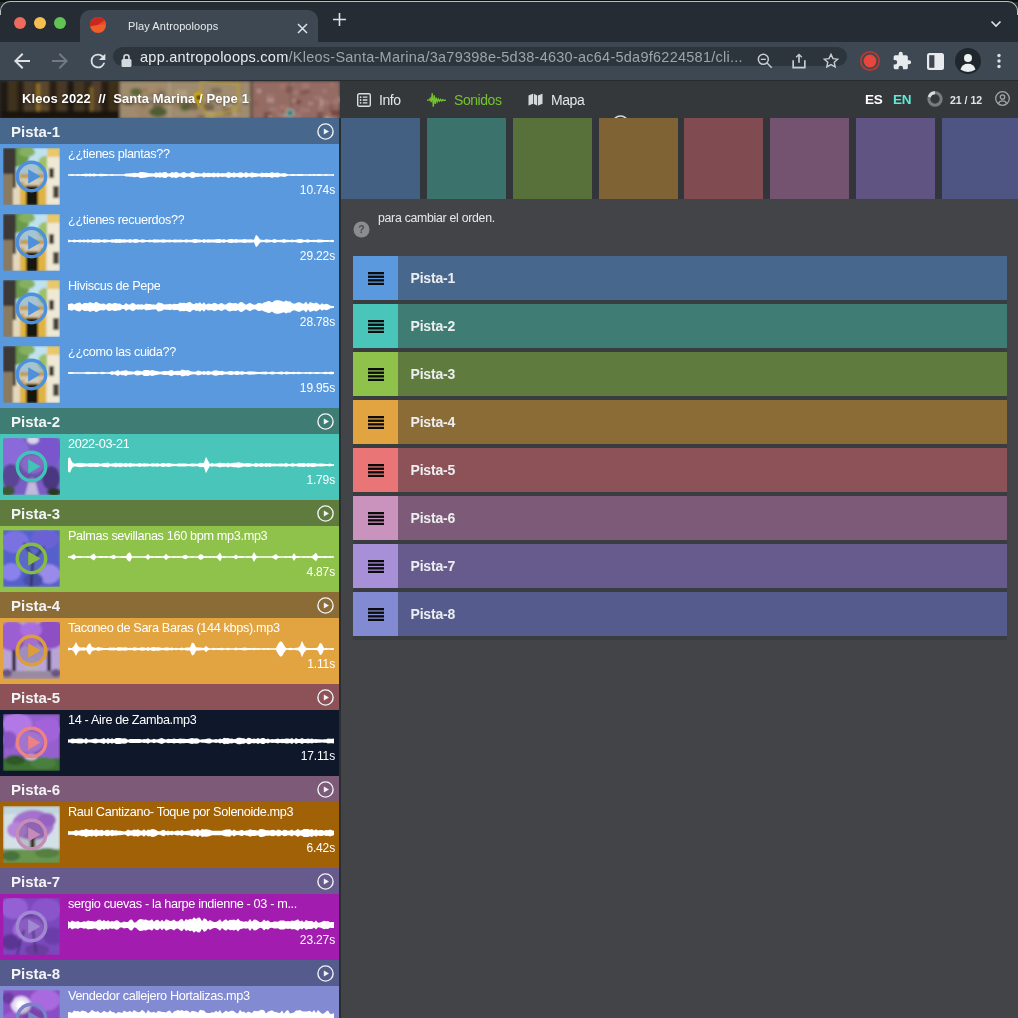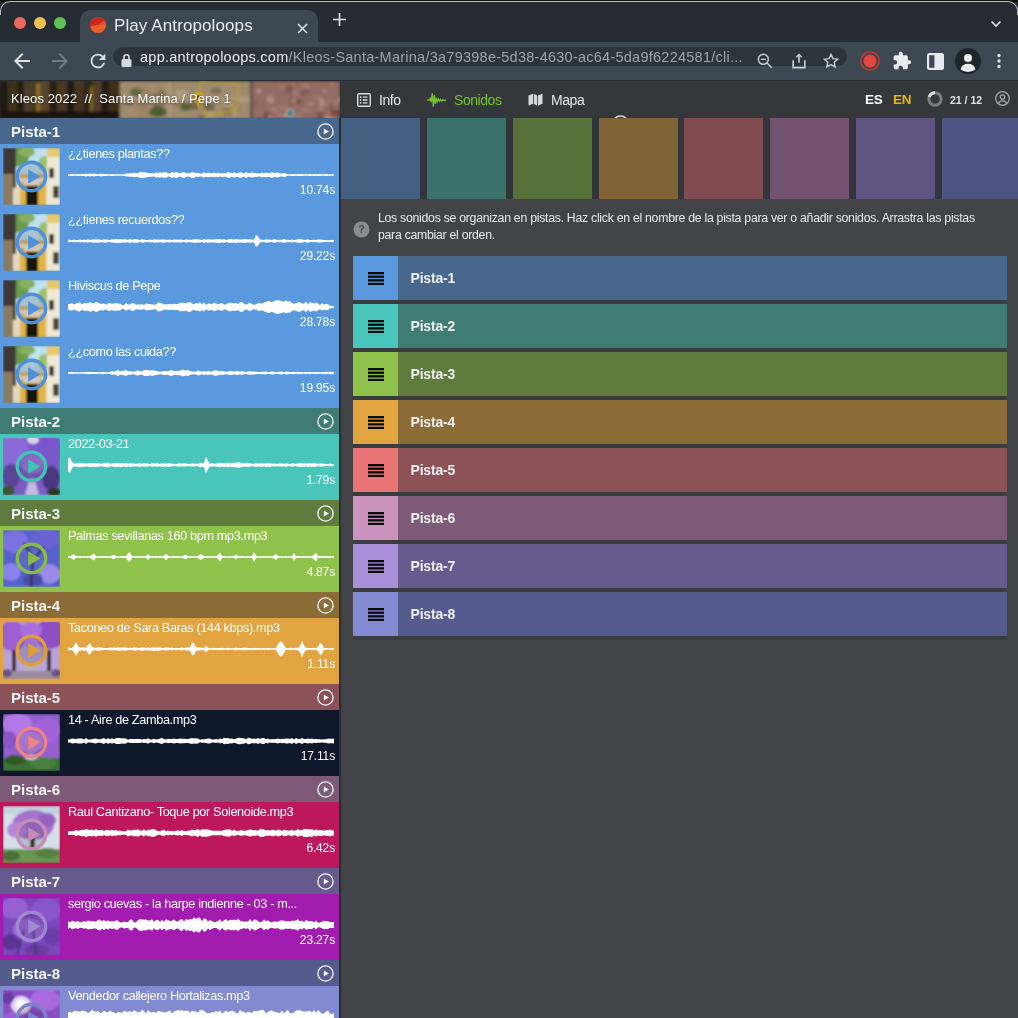--- a/index.html
+++ b/index.html
@@ -4,33 +4,33 @@
 * { margin:0; padding:0; box-sizing:border-box; }
 html,body { width:1018px; height:1018px; overflow:hidden; background:#424447;
   font-family:"Liberation Sans", sans-serif; -webkit-font-smoothing:antialiased; }
 .abs { position:absolute; }
 
 #tabbar { position:absolute; left:0; top:0; width:1018px; height:42px; background:#262c33; }
 .tl { position:absolute; top:17px; width:12px; height:12px; border-radius:50%; }
 #tab { position:absolute; left:80px; top:10px; width:238px; height:32px; background:#3d4852;
   border-radius:10px 10px 0 0; display:flex; align-items:center; }
 #tab .fav { margin-left:10px; margin-top:2px; }
-#tab .title { margin-left:8px; color:#e8ebed; font-size:17px; letter-spacing:0.1px; }
+#tab .title { margin-left:22px; color:#e8ebed; font-size:11px; letter-spacing:0.1px; }
 #tab .x { position:absolute; right:10px; top:10px; }
 #toolbar { position:absolute; left:0; top:42px; width:1018px; height:38px; background:#3d4852; }
 #appheader { position:absolute; left:0; top:80px; width:1018px; height:38px; background:#35383b;
   border-top:1px solid #272b2e; }
 .ticon { position:absolute; top:0; height:38px; display:flex; align-items:center; justify-content:center; }
 #pill { position:absolute; left:113px; top:5px; width:734px; height:19px; background:#2c353c;
   border-radius:13.5px; display:flex; align-items:center; }
 #pill .url { margin-left:27px; font-size:14.5px; letter-spacing:0.25px; color:#e7eaec; white-space:nowrap; }
 #pill .url .grey { color:#9aa5ad; }
 
 #hphoto { position:absolute; left:0; top:81px; width:340px; height:37px; overflow:hidden; }
-#crumb { position:absolute; left:11px; top:91px; color:#fff; font-size:13px; font-weight:400; letter-spacing:-0.3px;
+#crumb { position:absolute; left:22px; top:91px; color:#fff; font-size:13px; font-weight:700; letter-spacing:-0.3px;
   text-shadow:0 1px 3px rgba(0,0,0,0.55); letter-spacing:0.1px; white-space:nowrap; }
 .nav { position:absolute; top:81px; height:37px; display:flex; align-items:center; color:#e2e5e7;
   font-size:14px; font-weight:500; letter-spacing:-0.45px; }
 .nav svg { margin-right:8px; }
 
 #sidebar { position:absolute; left:0; top:118px; width:341px; height:900px; overflow:hidden;
   border-right:2px solid #2b2e31; background:#2b2e31; }
 .shdr { height:26px; display:flex; align-items:center; position:relative; }
 .shdr-t { margin-left:11px; color:#f2f4f5; font-size:15px; font-weight:600; }
 .shdr-p { position:absolute; right:5px; top:4.5px; }
@@ -292,21 +292,21 @@
     <span>Mapa</span>
   </div>
 <div class="nav" style="left:612px;margin-top:24px;">
     <svg width="17" height="17" viewBox="0 0 17 17">
       <circle cx="8.5" cy="8.5" r="7.6" fill="none" stroke="#d6d9db" stroke-width="1.5"></circle>
       <polygon points="6.9,5.3 6.9,11.7 12,8.5" fill="#d6d9db"></polygon>
     </svg>
     <span>Tocar</span>
   </div>
 <div class="nav" style="left:865px; font-size:13.5px; font-weight:700; color:#fff; letter-spacing:-0.2px;">ES</div>
-<div class="nav" style="left:893px; font-size:13.5px; font-weight:700; color:#eab308; letter-spacing:-0.2px;">EN</div>
+<div class="nav" style="left:893px; font-size:13.5px; font-weight:700; color:#5eead4; letter-spacing:-0.2px;">EN</div>
 <div class="abs" style="left:927px; top:91px;"><svg width="16" height="16" viewBox="0 0 16 16">
       <circle cx="8" cy="8" r="6.2" fill="none" stroke="#787c7f" stroke-width="3"></circle>
       <path d="M8 1.8 A6.2 6.2 0 0 0 2.2 6" fill="none" stroke="#dadcde" stroke-width="3"></path>
     </svg></div>
 <div class="nav" style="left:950px; font-size:10.5px; font-weight:700; letter-spacing:0;">21 / 12</div>
 <div class="abs" style="left:995px; top:91px;"><svg width="15" height="15" viewBox="0 0 15 15">
       <circle cx="7.5" cy="7.5" r="6.8" fill="none" stroke="#a2a6a9" stroke-width="1.3"></circle>
       <circle cx="7.5" cy="6" r="2.2" fill="none" stroke="#a2a6a9" stroke-width="1.3"></circle>
       <path d="M3.2 12.6 a4.8 4.8 0 0 1 8.6 0" fill="none" stroke="#a2a6a9" stroke-width="1.3"></path>
     </svg></div>
@@ -675,21 +675,21 @@
     </div>
     <div class="shdr" style="background:#7d5a78">
       <span class="shdr-t">Pista-6</span>
       <span class="shdr-p">
         <svg width="17" height="17" viewBox="0 0 17 17" style="display:block">
           <circle cx="8.5" cy="8.5" r="7.6" fill="none" stroke="#f2f4f5" stroke-width="1.4"></circle>
           <polygon points="6.8,5.4 6.8,11.6 12,8.5" fill="#f2f4f5"></polygon>
         </svg>
       </span>
     </div>
-    <div class="sbody" style="background:#be185d">
+    <div class="sbody" style="background:#a16207">
       <div class="clip">
         <div class="cthumb">
           <svg width="57" height="57" viewBox="0 0 57 57" style="display:block">
             <defs>
               <filter id="b26969" x="-6%" y="-6%" width="112%" height="112%">
                 <feGaussianBlur stdDeviation="1.1"></feGaussianBlur>
               </filter>
             </defs>
             <g filter="url(#b26969)">
               <rect width="57" height="57" fill="#d4e0e8"></rect>
@@ -820,21 +820,20 @@
       <div class="sw" style="background:#7d5a78"></div>
       <div class="sw" style="background:#675b8d"></div>
       <div class="sw" style="background:#555c8d"></div>
     </div>
   <div id="helprow">
     <div class="hicon"><svg width="17" height="17" viewBox="0 0 17 17">
           <circle cx="8.5" cy="8.5" r="8" fill="#8a8d90"></circle>
           <text x="8.5" y="12.2" text-anchor="middle" font-family="Liberation Sans" font-size="10.5" font-weight="bold" fill="#4a4d50">?</text>
         </svg></div>
     <div class="htext">
-        <div style="white-space:nowrap">Los sonidos se organizan en pistas. Haz click en el nombre de la pista para ver o añadir sonidos. Arrastra las pistas</div>
         <div>para cambiar el orden.</div>
       </div>
   </div>
   <div id="rows">
       <div class="trow" style="background:#48678c">
         <div class="thandle" style="background:#5a99dd">
           <svg width="16" height="13" viewBox="0 0 16 13" style="display:block">
             <rect y="0" width="16" height="2.3" fill="#0b0b0b"></rect>
             <rect y="3.6" width="16" height="2.3" fill="#0b0b0b"></rect>
             <rect y="7.2" width="16" height="2.3" fill="#0b0b0b"></rect>

